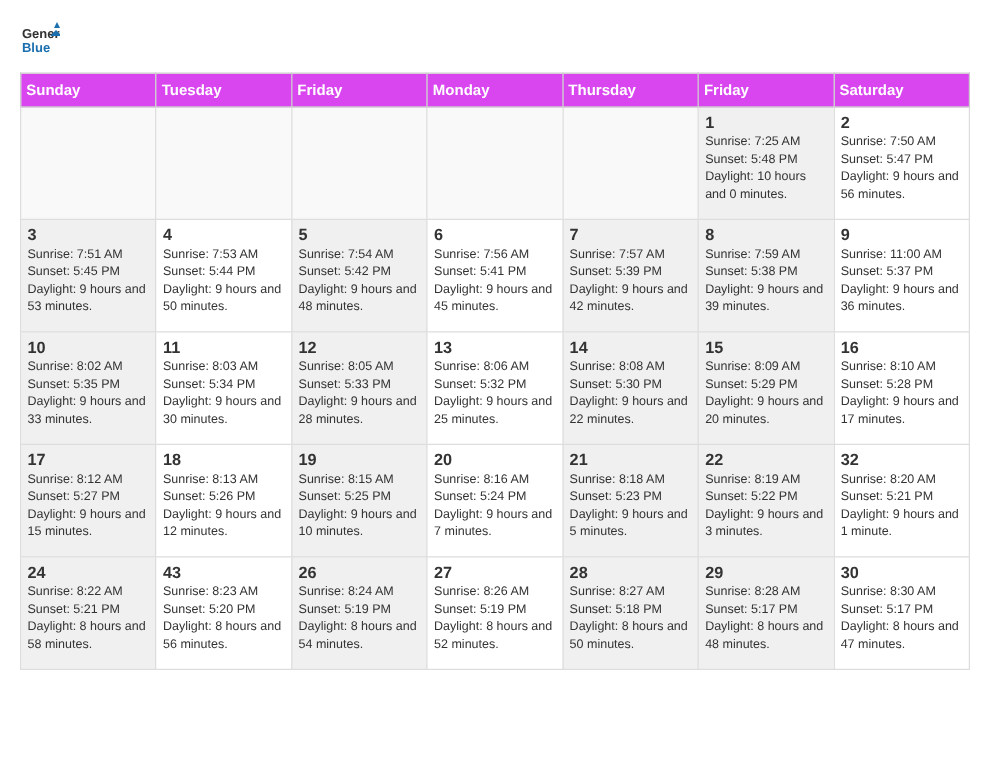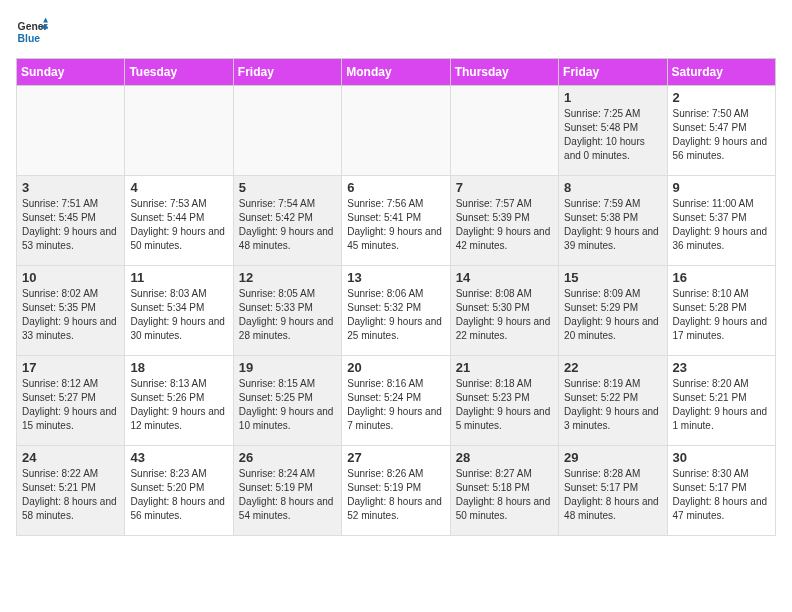--- a/index.html
+++ b/index.html
@@ -241,21 +241,21 @@
 Sunset: 5:23 PM
 Daylight: 9 hours and 5 minutes.</div>
         </td>
         <td class="shaded">
           <span class="day-num">22</span>
           <div class="day-info" style="white-space: pre-line;">Sunrise: 8:19 AM
 Sunset: 5:22 PM
 Daylight: 9 hours and 3 minutes.</div>
         </td>
         <td>
-          <span class="day-num">23</span>
+          <span class="day-num">32</span>
           <div class="day-info" style="white-space: pre-line;">Sunrise: 8:20 AM
 Sunset: 5:21 PM
 Daylight: 9 hours and 1 minute.</div>
         </td>
       </tr>
       <tr>
         <td class="shaded">
           <span class="day-num">24</span>
           <div class="day-info" style="white-space: pre-line;">Sunrise: 8:22 AM
 Sunset: 5:21 PM

